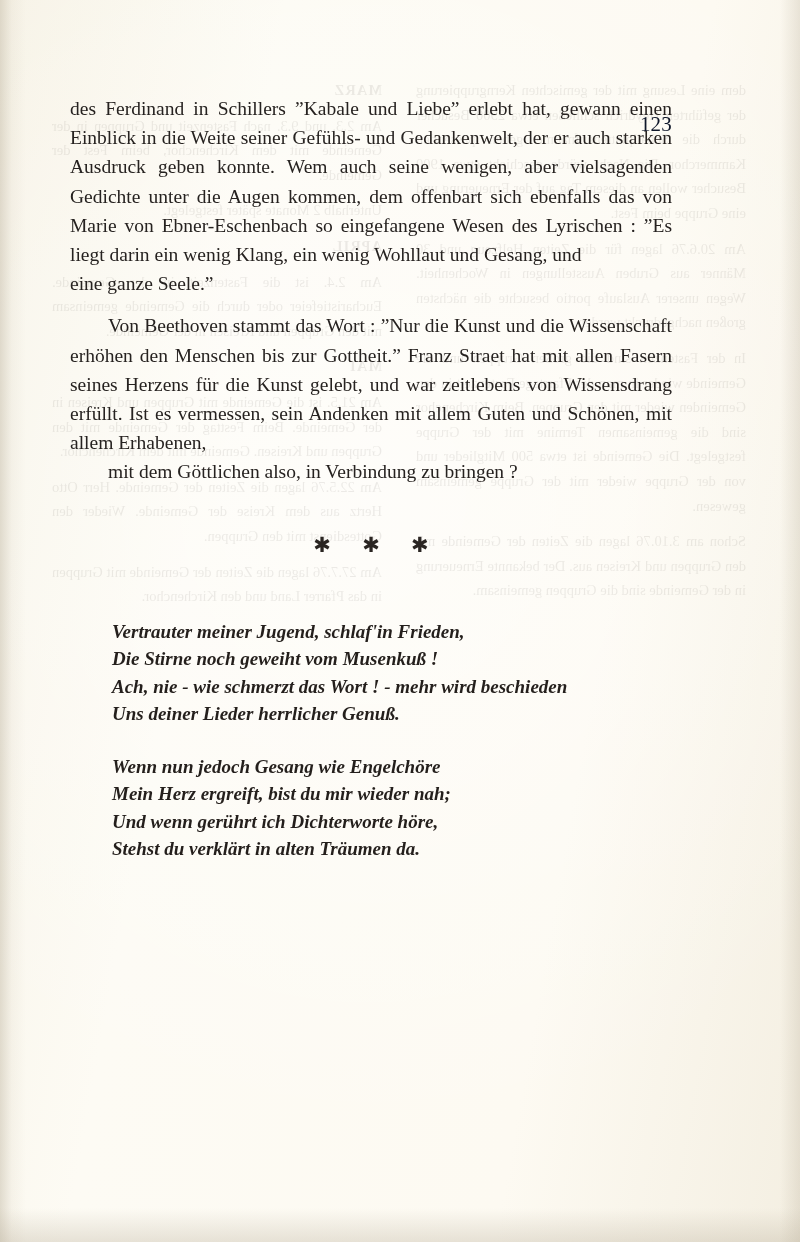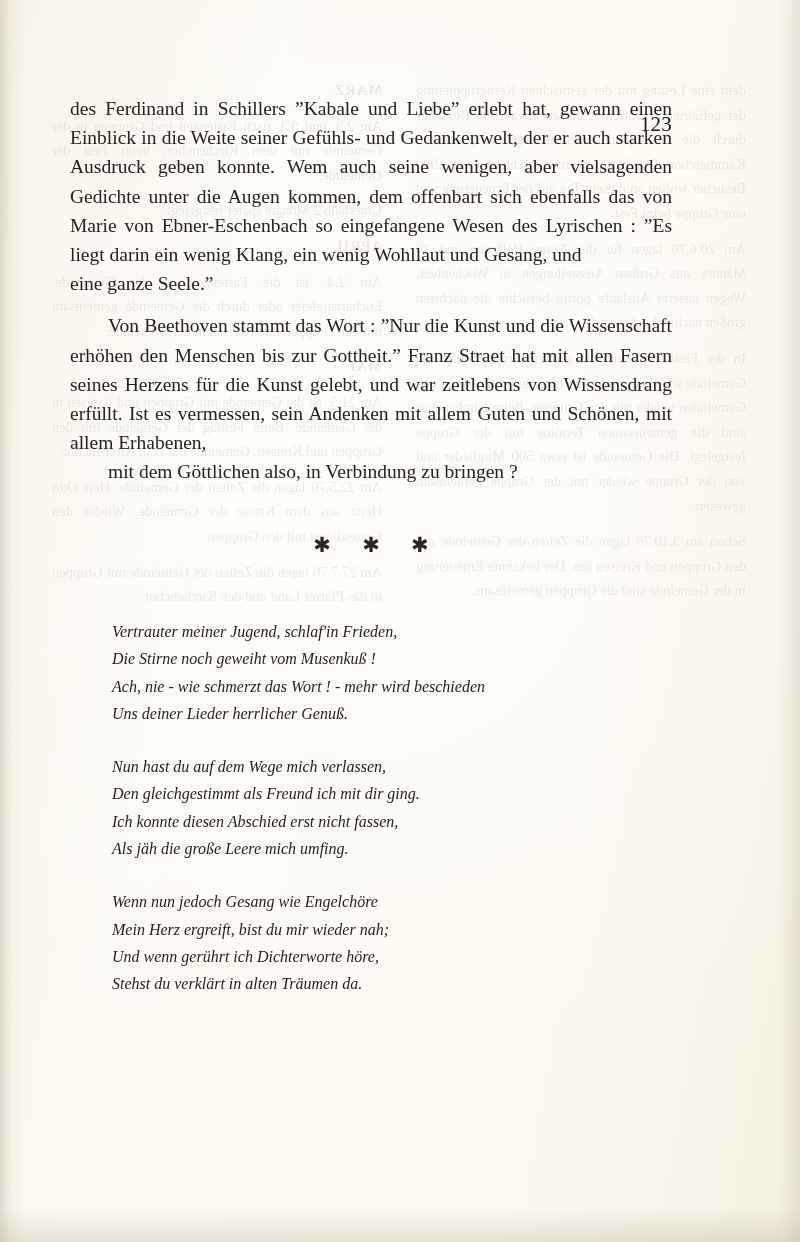--- a/index.html
+++ b/index.html
@@ -130,22 +130,22 @@
     text-indent: 13px;
     color: #2a2522;
   }
 
   .poem {
     position: absolute;
     top: 618px;
     left: 112px;
     width: 560px;
     font-style: italic;
-    font-weight: normal;
-    font-size: 16px;
+    font-weight: bold;
+    font-size: 19px;
     line-height: 27.3px;
     color: #241f1c;
   }
   .stanza { margin: 0 0 26px 0; }
   .stanza:last-child { margin-bottom: 0; margin-top: 11px; }
   .verse { white-space: pre-wrap; }
 </style>
 </head>
 <body>
 
@@ -188,24 +188,20 @@
 
     </div>
 
     <div class="divider">✱ ✱ ✱</div>
 
     <div class="poem">
       <div class="stanza"><span class="verse">Vertrauter meiner Jugend, schlaf'in Frieden,
 Die Stirne noch geweiht vom Musenkuß !
 Ach, nie - wie schmerzt das Wort ! - mehr wird beschieden
 Uns deiner Lieder herrlicher Genuß.</span></div>
-      <div class="stanza"><span class="verse">Nun hast du auf dem Wege mich verlassen,
-Den gleichgestimmt als Freund ich mit dir ging.
-Ich konnte diesen Abschied erst nicht fassen,
-Als jäh die große Leere mich umfing.</span></div>
       <div class="stanza"><span class="verse">Wenn nun jedoch Gesang wie Engelchöre
 Mein Herz ergreift, bist du mir wieder nah;
 Und wenn gerührt ich Dichterworte höre,
 Stehst du verklärt in alten Träumen da.</span></div>
     </div>
 
   </div>
 </div>
 
 </body></html>

